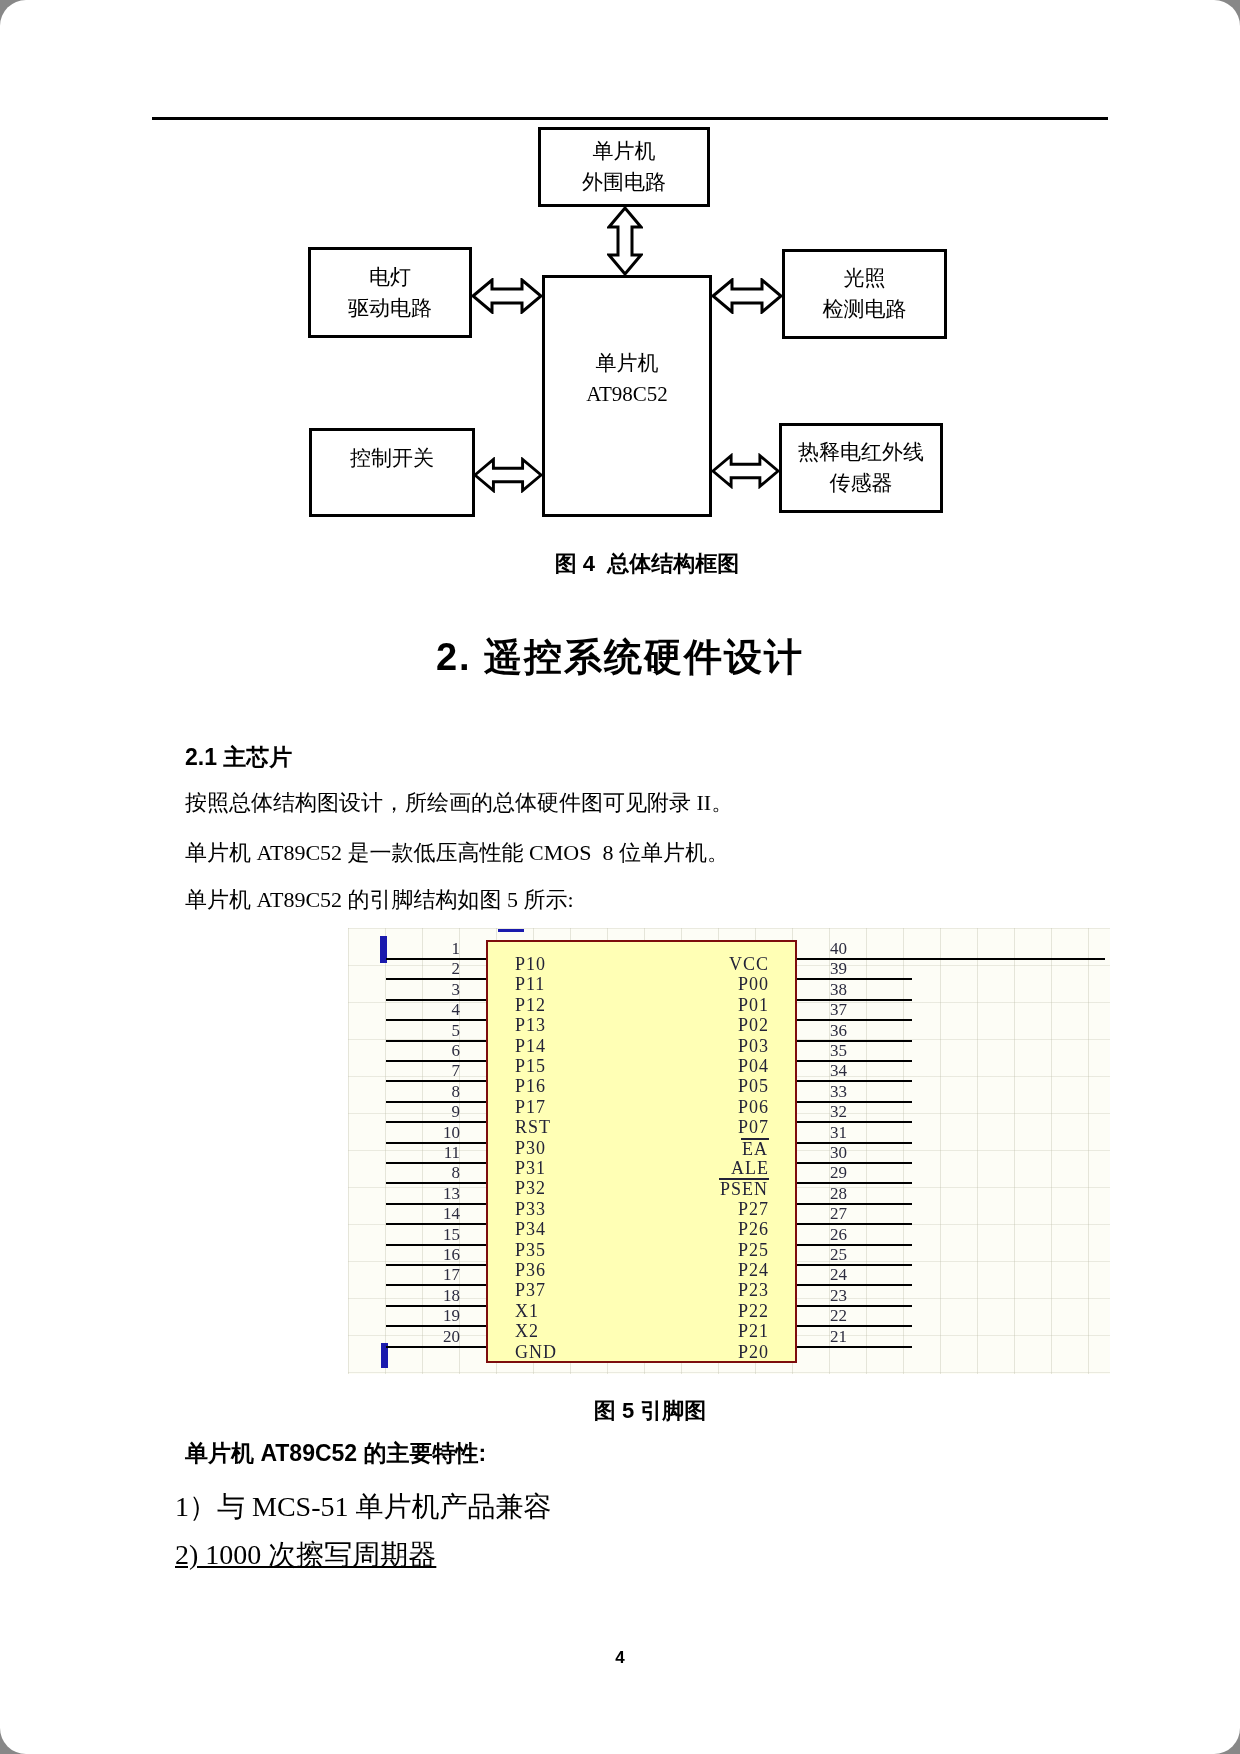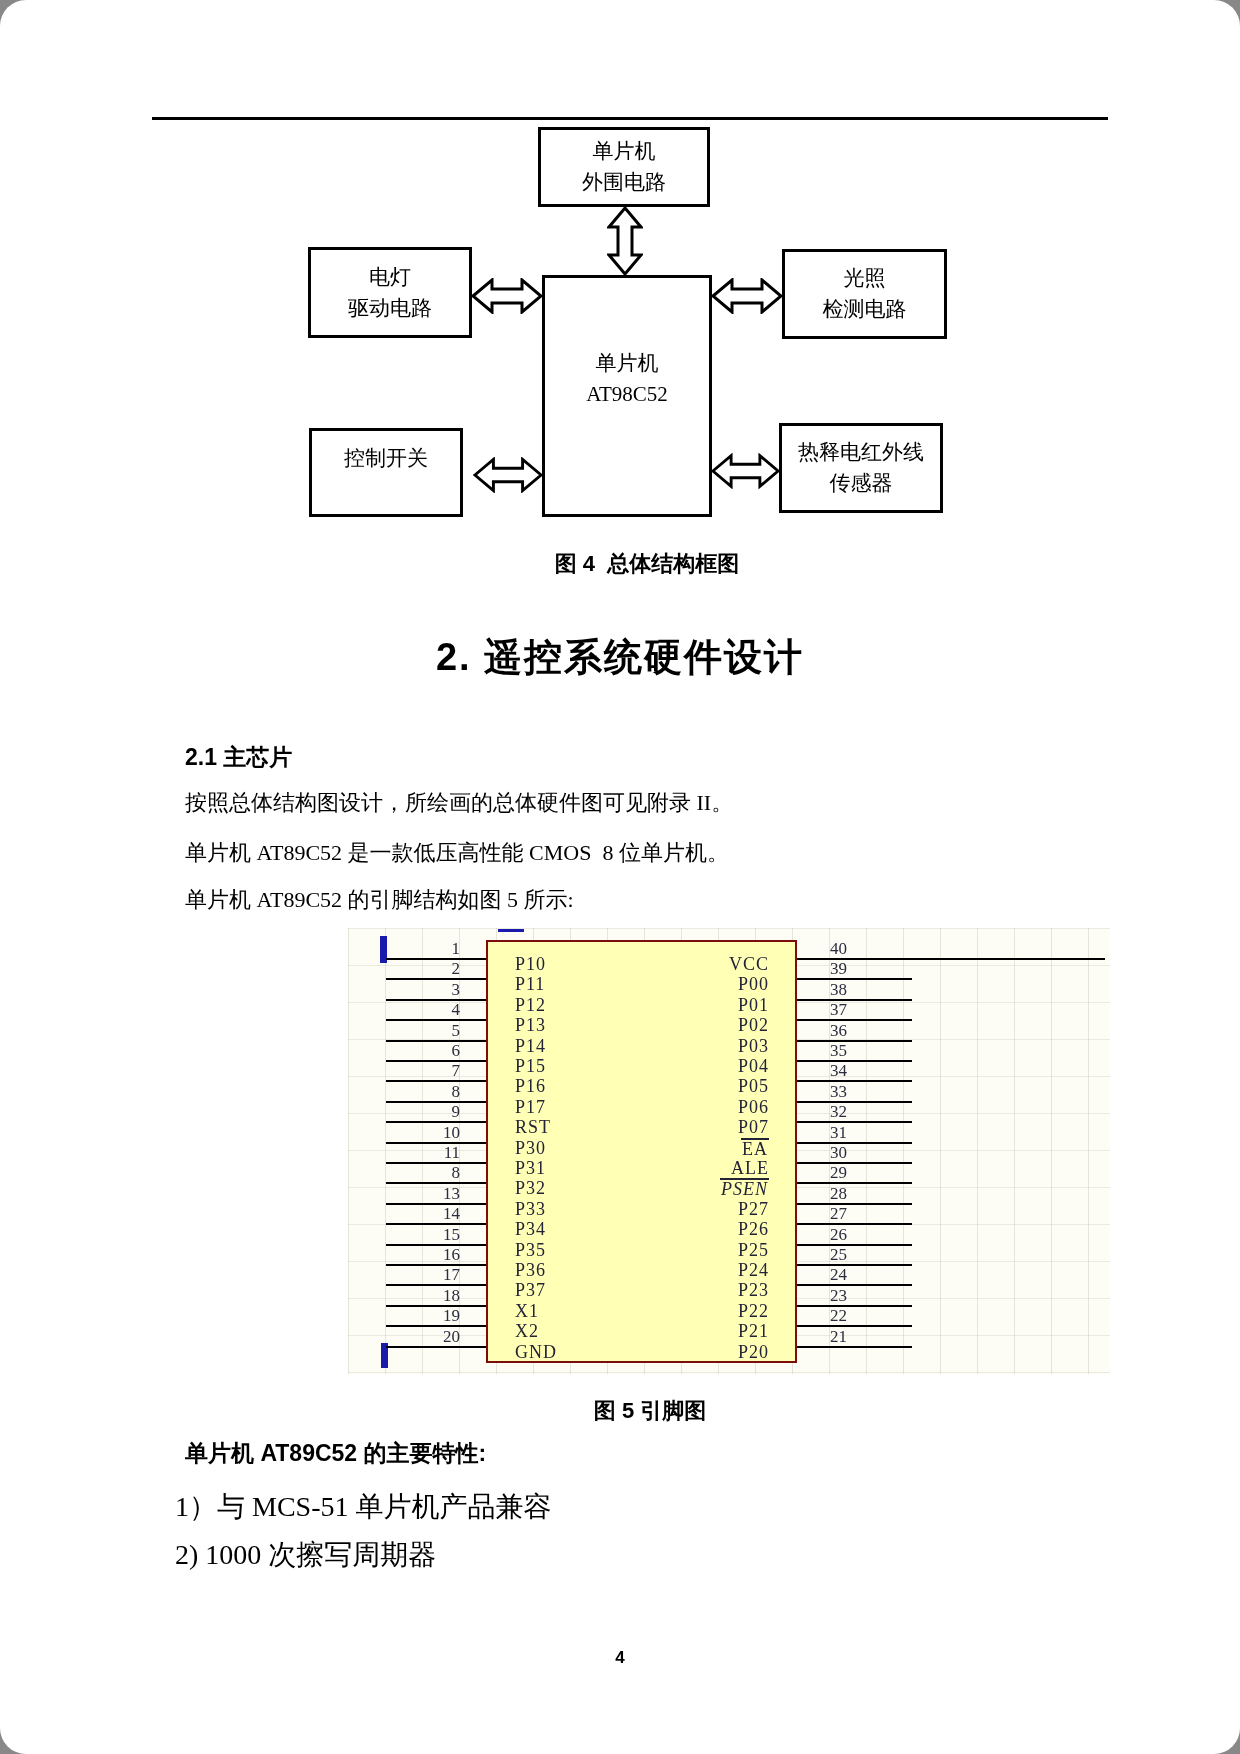--- a/index.html
+++ b/index.html
@@ -16,21 +16,21 @@
   .bbox{
     border:3px solid #000;background:#fff;box-sizing:border-box;
     display:flex;flex-direction:column;align-items:center;justify-content:center;
     font-size:21px;line-height:31px;text-align:center;
   }
   .bbox span{display:block;white-space:pre;}
   .box-top{left:538px;top:127px;width:172px;height:80px;}
   .box-left{left:308px;top:247px;width:164px;height:91px;}
   .box-right{left:782px;top:249px;width:165px;height:90px;}
   .box-center{left:542px;top:275px;width:170px;height:242px;padding-bottom:34px;}
-  .box-bleft{left:309px;top:428px;width:154px;height:89px;justify-content:flex-start;padding-top:12px;}
+  .box-bleft{left:309px;top:428px;width:166px;height:89px;justify-content:flex-start;padding-top:12px;}
   .box-bright{left:779px;top:423px;width:164px;height:90px;}
   .arrow-svg{display:block;}
   
   .caption4{left:647px;top:549px;transform:translateX(-50%);font-family:"Liberation Sans","DejaVu Sans",sans-serif;font-weight:700;font-size:22px;}
   .h1{left:620px;top:632px;transform:translateX(-50%);font-family:"Liberation Sans","DejaVu Sans",sans-serif;font-weight:900;font-size:38px;letter-spacing:2px;}
   .h2{left:185px;top:742px;font-family:"Liberation Sans","DejaVu Sans",sans-serif;font-weight:700;font-size:23px;}
   .para{left:185px;font-size:22px;}
   .p1{top:788px;} .p2{top:838px;} .p3{top:885px;}
   
   .pin-area{
@@ -46,21 +46,21 @@
   .pin-num.left{width:82px;text-align:right;}
   .pin-num.right{width:70px;text-align:left;}
   .pin-label{position:absolute;font-size:18px;color:#232338;letter-spacing:1px;line-height:20px;white-space:pre;}
   .pin-label.right{width:141px;text-align:right;}
   .ovl{border-top:2px solid #232338;padding:0 1px;display:inline-block;line-height:18px;}
   .bluemark{position:absolute;background:#1a1aad;}
   
   .caption5{left:650px;top:1396px;transform:translateX(-50%);font-family:"Liberation Sans","DejaVu Sans",sans-serif;font-weight:700;font-size:22px;}
   .feat-h{left:185px;top:1438px;font-family:"Liberation Sans","DejaVu Sans",sans-serif;font-weight:700;font-size:23px;}
   .item{left:175px;font-size:28px;}
-  .i1{top:1488px;} .i2{top:1536px;}
+  .i1{top:1488px;} .i2{top:1536px;text-decoration:underline;}
   .pagenum{left:620px;top:1648px;transform:translateX(-50%);font-weight:700;font-size:17px;font-family:"Liberation Sans","DejaVu Sans",sans-serif;}
 </style>
 </head>
 <body>
 
 <div id="page">
 
   <div class="abs hrule"></div>
 
   <div class="abs bbox box-top">
@@ -205,21 +205,21 @@
       <div class="pin-num right" style="left: 482px; top: 174.2px;">32</div>
       <div class="pin-label right" style="left: 280px; top: 189.2px;">P07</div>
       <div class="pin-line" style="left: 449px; top: 213.6px; width: 115px;"></div>
       <div class="pin-num right" style="left: 482px; top: 194.6px;">31</div>
       <div class="pin-label right" style="left: 280px; top: 209.6px;"><span class="ovl">EA</span></div>
       <div class="pin-line" style="left: 449px; top: 234px; width: 115px;"></div>
       <div class="pin-num right" style="left: 482px; top: 215px;">30</div>
       <div class="pin-label right" style="left: 280px; top: 230px;">ALE</div>
       <div class="pin-line" style="left: 449px; top: 254.4px; width: 115px;"></div>
       <div class="pin-num right" style="left: 482px; top: 235.4px;">29</div>
-      <div class="pin-label right" style="left: 280px; top: 250.4px; font-style: italic;"><span class="ovl">PSEN</span></div>
+      <div class="pin-label right" style="left: 280px; top: 250.4px;"><span class="ovl">PSEN</span></div>
       <div class="pin-line" style="left: 449px; top: 274.8px; width: 115px;"></div>
       <div class="pin-num right" style="left: 482px; top: 255.8px;">28</div>
       <div class="pin-label right" style="left: 280px; top: 270.8px;">P27</div>
       <div class="pin-line" style="left: 449px; top: 295.2px; width: 115px;"></div>
       <div class="pin-num right" style="left: 482px; top: 276.2px;">27</div>
       <div class="pin-label right" style="left: 280px; top: 291.2px;">P26</div>
       <div class="pin-line" style="left: 449px; top: 315.6px; width: 115px;"></div>
       <div class="pin-num right" style="left: 482px; top: 296.6px;">26</div>
       <div class="pin-label right" style="left: 280px; top: 311.6px;">P25</div>
       <div class="pin-line" style="left: 449px; top: 336px; width: 115px;"></div>

